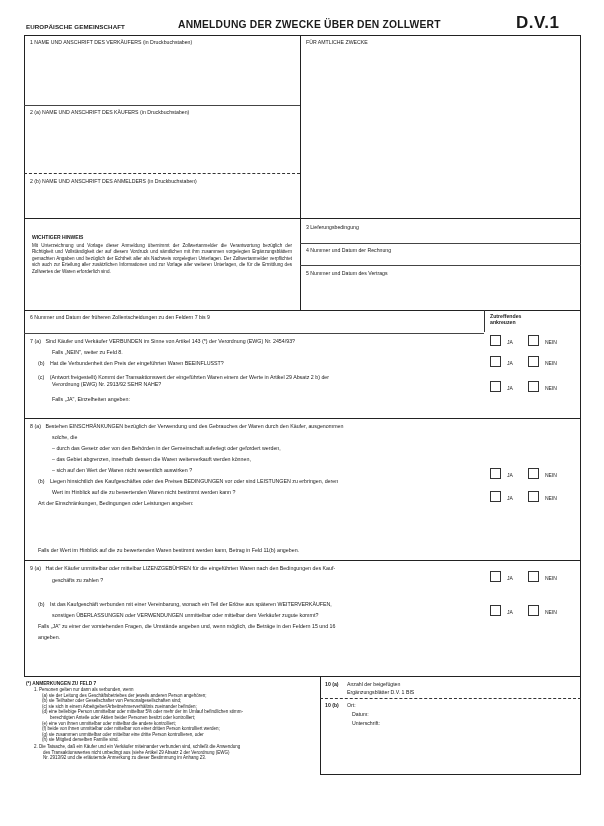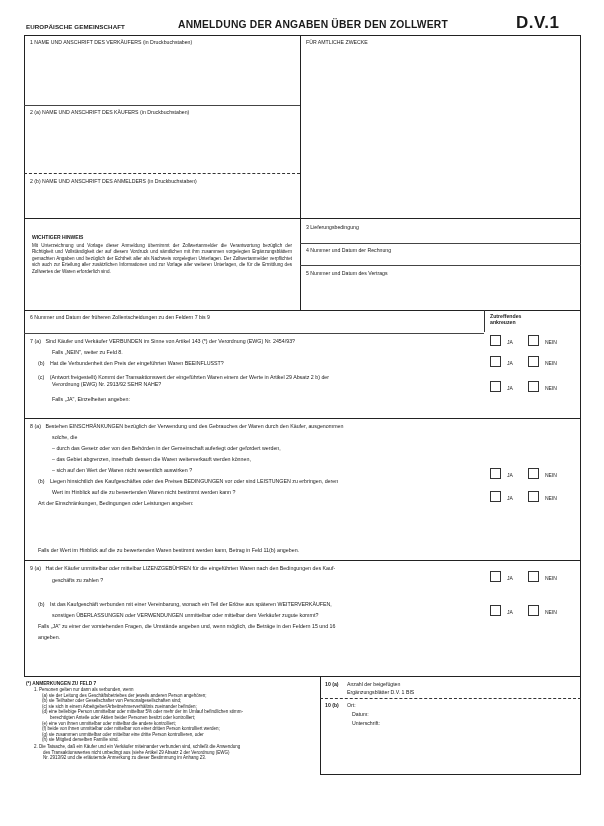--- a/index.html
+++ b/index.html
@@ -17,21 +17,21 @@
   .q { font-size:5.3px; line-height:10.6px; position:absolute; }
   .cb { position:absolute; width:11px; height:11px; border:1px solid #333; box-sizing:border-box; background:#fff; }
   .cbl { position:absolute; font-size:5px; }
   .notice-text { font-size:4.6px; line-height:6.4px; text-align:justify; }
   .notes { font-size:4.5px; line-height:5.6px; }
 </style>
 </head>
 <body>
 
 <div class="abs hdr-left">EUROPÄISCHE GEMEINSCHAFT</div>
-<div class="abs hdr-title">ANMELDUNG DER ANGABEN ÜBER DEN ZOLLWERT</div>
+<div class="abs hdr-title">ANMELDUNG DER ZWECKE ÜBER DEN ZOLLWERT</div>
 <div class="abs hdr-code">D.V.1</div>
 
 <div class="abs frame" style="left:24px; top:35px; width:557px; height:642px;"></div>
 
 <div class="vline" style="left:300px; top:35px; height:275px;"></div>
 
 <div class="abs lbl" style="left:30px; top:39px;">1  NAME UND ANSCHRIFT DES VERKÄUFERS (in Druckbuchstaben)</div>
 <div class="abs" style="left:26px; top:48px; width:272px; height:56px;"></div>
 <div class="hline" style="left:24px; top:105px; width:276px;"></div>
 

